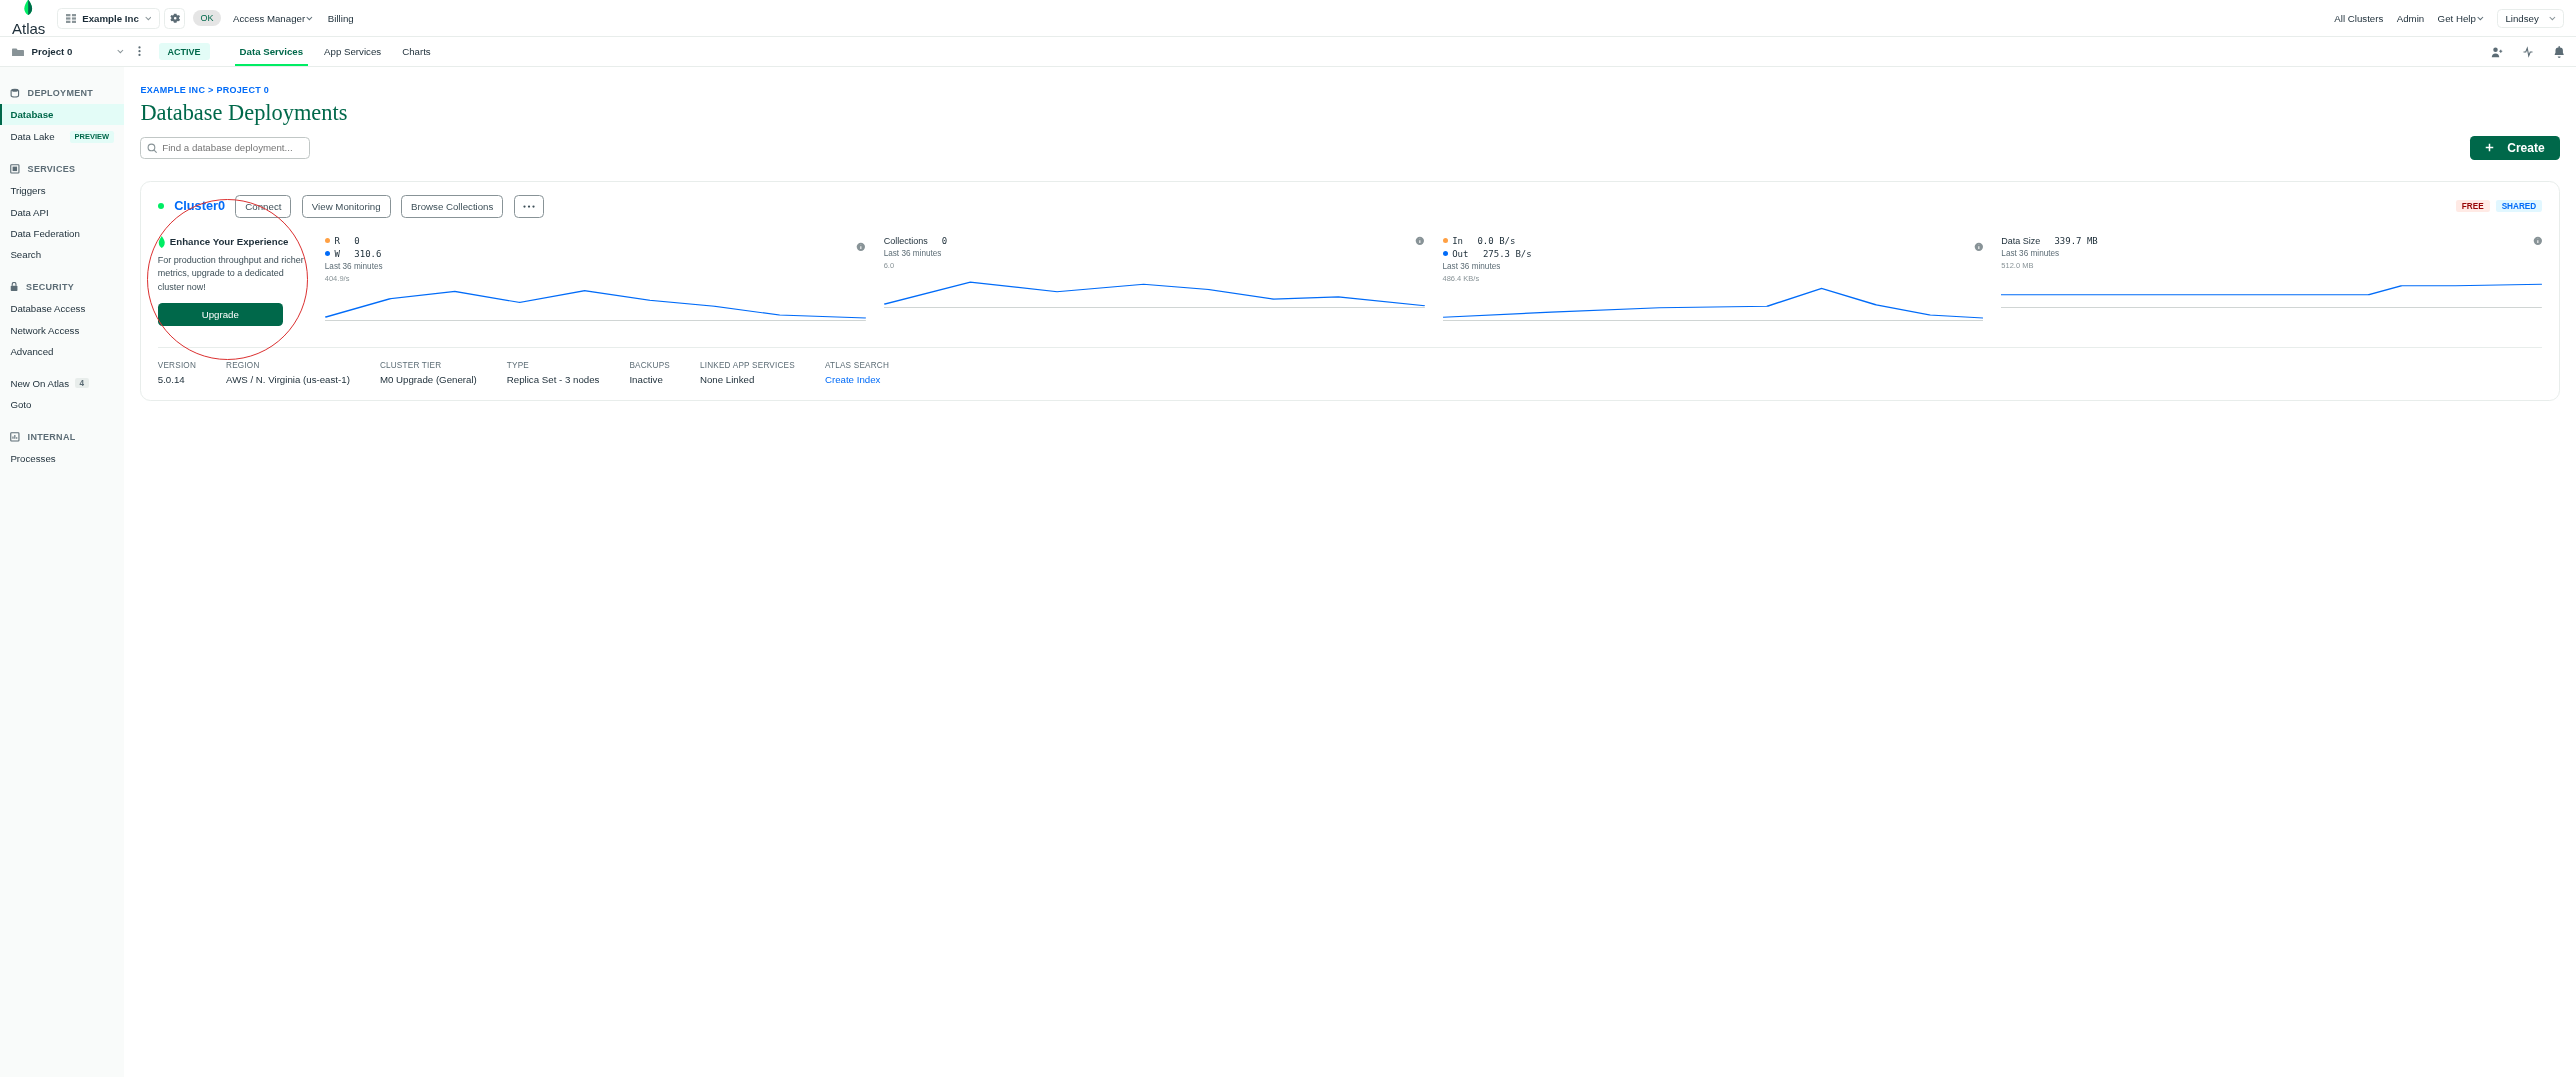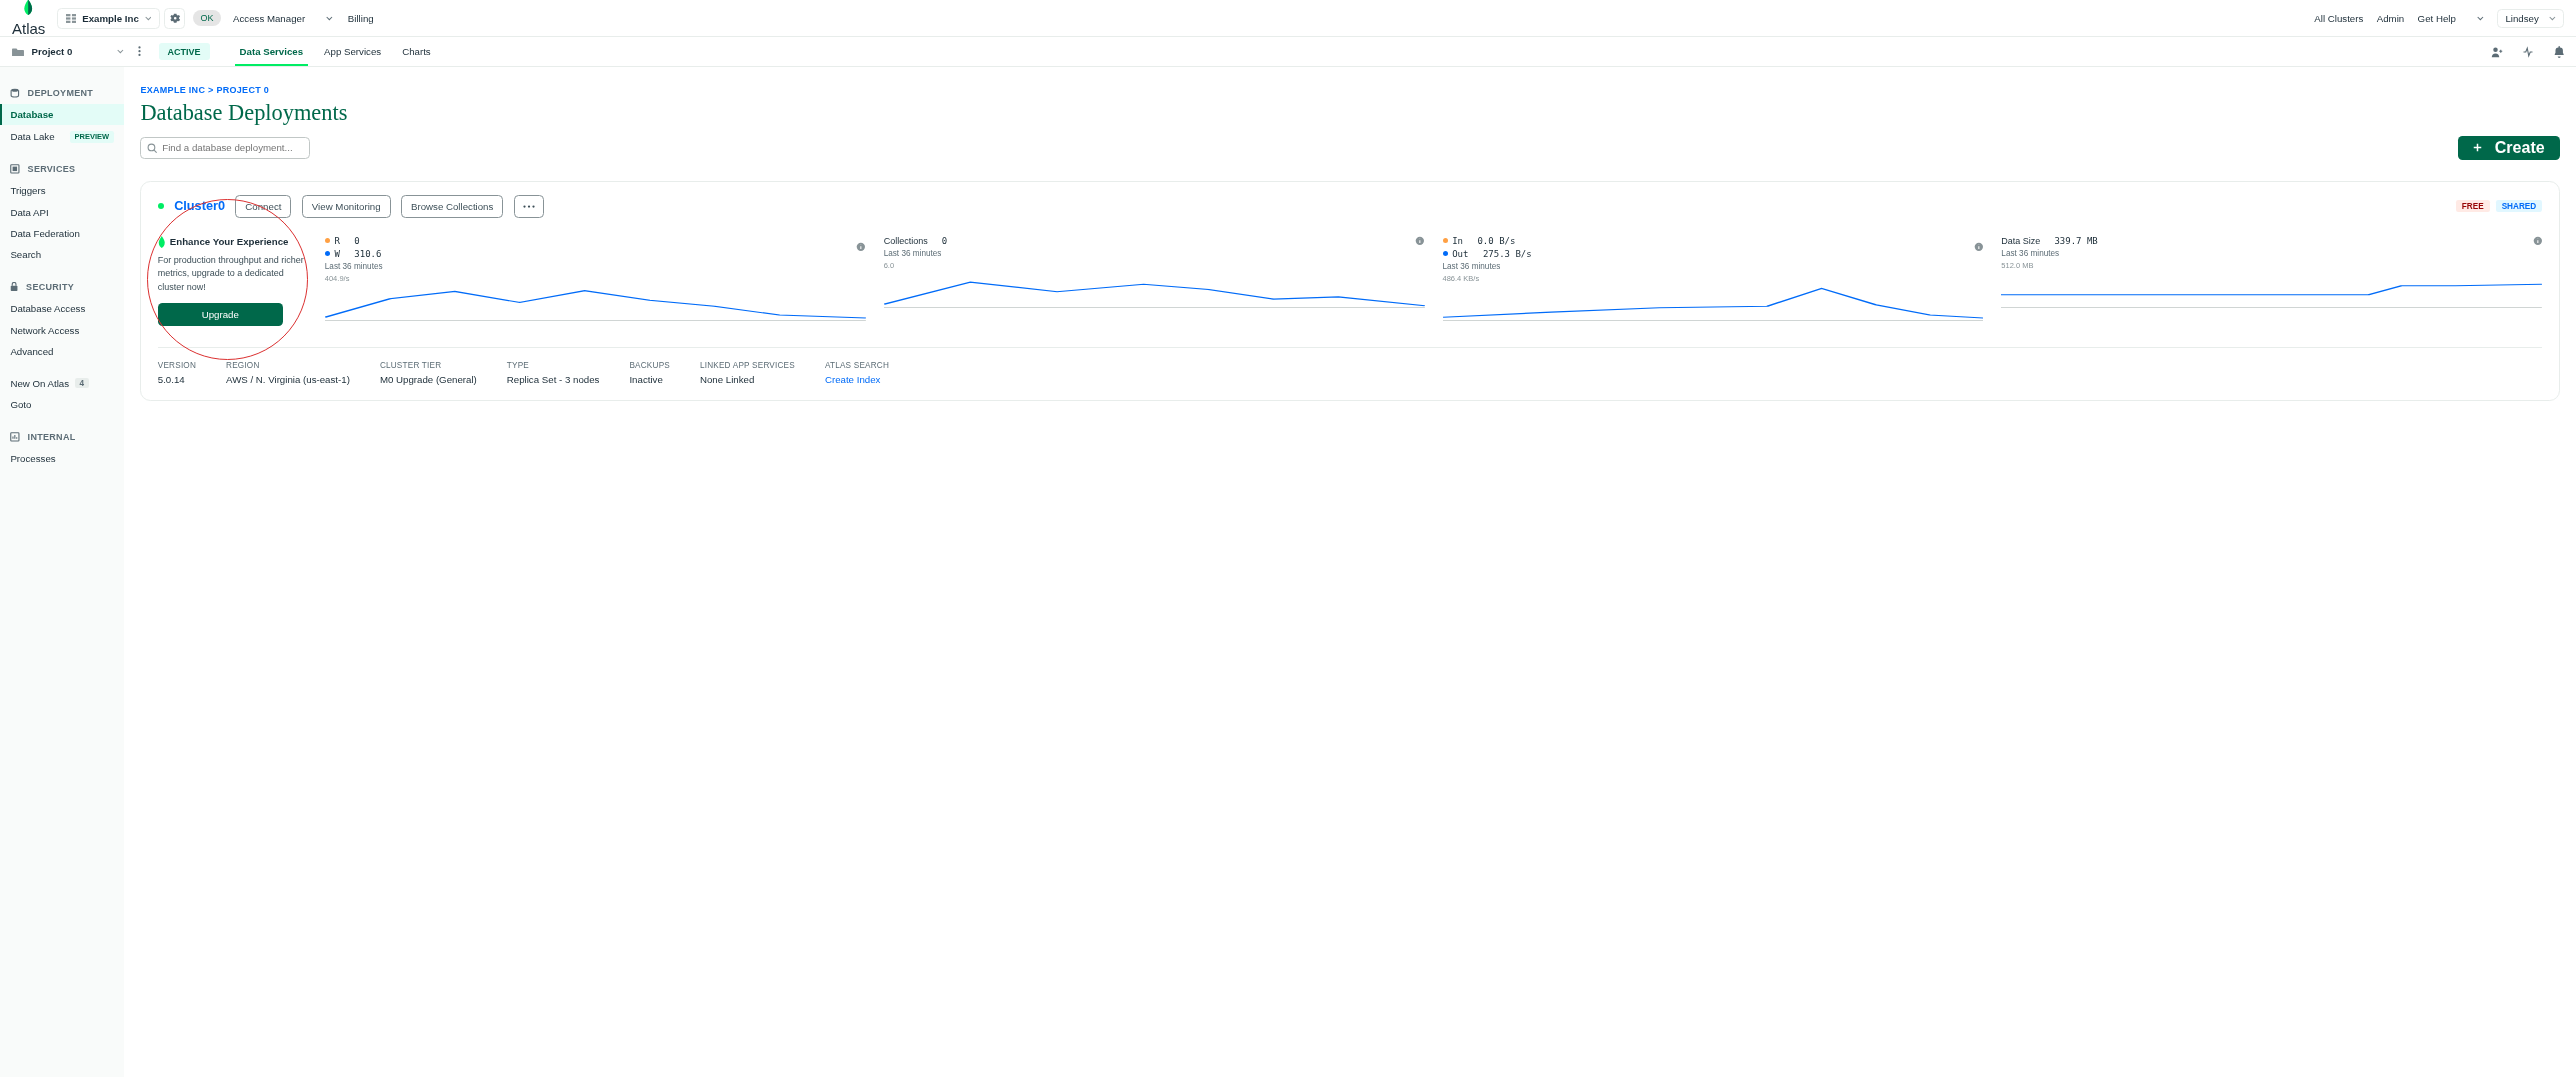--- a/index.html
+++ b/index.html
@@ -5,21 +5,21 @@
 * { box-sizing: border-box; margin: 0; padding: 0; }
 body { font-family: -apple-system, BlinkMacSystemFont, "Segoe UI", sans-serif; color: #1C2D38; background: #fff; font-size: 9.7px; }
 .topbar { display: flex; align-items: center; height: 37px; border-bottom: 0.7px solid #E8EDEB; padding: 0 12px; }
 .logo { display: flex; align-items: center; gap: 4.5px; margin-right: 12px; flex-direction: column; }
 .logo-leaf { width: 10.4px; height: 16.4px; }
 .logo-text { font-size: 15px; font-weight: 500; color: #1C2D38; }
 .org-select { display: flex; align-items: center; border: 0.7px solid #E8EDEB; border-radius: 4.5px; height: 21px; padding: 0 7.5px; gap: 6px; font-size: 9.7px; }
 .gear-btn { width: 21px; height: 21px; border: 0.7px solid #E8EDEB; border-radius: 4.5px; display: flex; align-items: center; justify-content: center; margin-left: 4.5px; cursor:pointer;}
 .ok-badge { background: #e5e5e5; color: #00684A; font-size: 9px; font-weight: 400; padding: 3px 7.5px; border-radius: 8px; margin-left: 7.5px; }
 .top-nav { display: flex; align-items: center; gap: 15px; margin-left: 12px; font-size: 9.7px; }
-.top-nav-item { cursor: pointer; display:flex;align-items:center;gap:21px;}
+.top-nav-item { cursor: pointer; display:flex;align-items:center;gap:1px;}
 .top-right { margin-left: auto; display: flex; align-items: center; gap: 13.4px; font-size: 9.7px; }
 .user-pill { border: 0.7px solid #E8EDEB; border-radius: 4.5px; padding: 3px 7.5px; display: flex; align-items: center; gap: 10px; cursor:pointer;}
 .chev { width: 6.7px; height: 6.7px; }
 
 .projbar { display: flex; align-items: center; height: 30px; border-bottom: 0.7px solid #E8EDEB; padding: 0 12px; }
 .proj-select { display: flex; align-items: center; gap: 7.5px; width: 112px; }
 .folder-ico { width: 12px; height: 9.7px; color:#889397;}
 .dots-btn { width: 21px; height: 21px; display:flex; align-items:center;justify-content:center; cursor:pointer; margin: 0 4.5px;}
 .active-badge { background: #E3FCF7; color: #00684A; font-weight: 600; font-size: 9px; padding: 3.7px 9px; border-radius: 3px; margin-left: 4.5px;}
 .proj-tabs { display: flex; gap: 21px; margin-left: 30px; font-size: 9.7px; font-weight: 500; height:100%; align-items:center;}
@@ -38,21 +38,21 @@
 .preview-badge{background:#E3FCF7;color:#00684A;font-size:7.5px;font-weight:600;padding:1.5px 4.5px;border-radius:2.2px;}
 .count-badge{background:#E8EDEB;color:#5C6C75;font-size:8.2px;font-weight:600;padding:0.7px 4.5px;border-radius:2.2px;}
 
 .main { flex:1; padding: 18px 16.4px; }
 .breadcrumb { color:#016BF8; font-size:9px; font-weight:600; letter-spacing:0.3px;}
 .breadcrumb a{color:#016BF8;text-decoration:none;cursor:pointer;}
 .page-title { font-family: Georgia, serif; font-size:22.4px; color:#00684A; margin-top:4.5px; font-weight:500;}
 .search-row{display:flex;align-items:center;margin-top:10.4px;}
 .search-box{display:flex;align-items:center;border:0.7px solid #C1C7C6;border-radius:4.5px;height:22.4px;width:170px;padding:0 6px;gap:4.5px;}
 .search-box input{border:none;outline:none;flex:1;font-size:9.7px;}
-.create-btn{margin-left:auto;background:#00684A;color:#fff;font-weight:600;font-size:16px;border:none;border-radius:4.5px;height:24px;padding:0 15px;display:flex;align-items:center;gap:13px;cursor:pointer;}
+.create-btn{margin-left:auto;background:#00684A;color:#fff;font-weight:600;font-size:12px;border:none;border-radius:4.5px;height:24px;padding:0 15px;display:flex;align-items:center;gap:13px;cursor:pointer;}
 
 .cluster-card{border:0.7px solid #E8EDEB;border-radius:10.4px;margin-top:21px;padding:13.4px 16.4px 15px;}
 .cluster-head{display:flex;align-items:center;gap:10.4px;}
 .cluster-status-dot{width:6px;height:6px;border-radius:50%;background:#00ED64;}
 .cluster-name{color:#016BF8;font-size:12.7px;font-weight:600;cursor:pointer;}
 .btn-outline{border:0.7px solid #889397;background:#fff;color:#3D4F58;font-size:9.7px;height:22.4px;padding:0 9px;border-radius:4.5px;cursor:pointer;font-weight:500;}
 .btn-more{border:0.7px solid #889397;border-radius:4.5px;width:30px;height:22.4px;display:flex;align-items:center;justify-content:center;cursor:pointer;}
 .badges-right{margin-left:auto;display:flex;gap:6px;}
 .tier-badge{font-size:8.2px;font-weight:600;padding:1.5px 6px;border-radius:2.2px;}
 .tier-free{background:#FFEAE5;color:#970606;}

